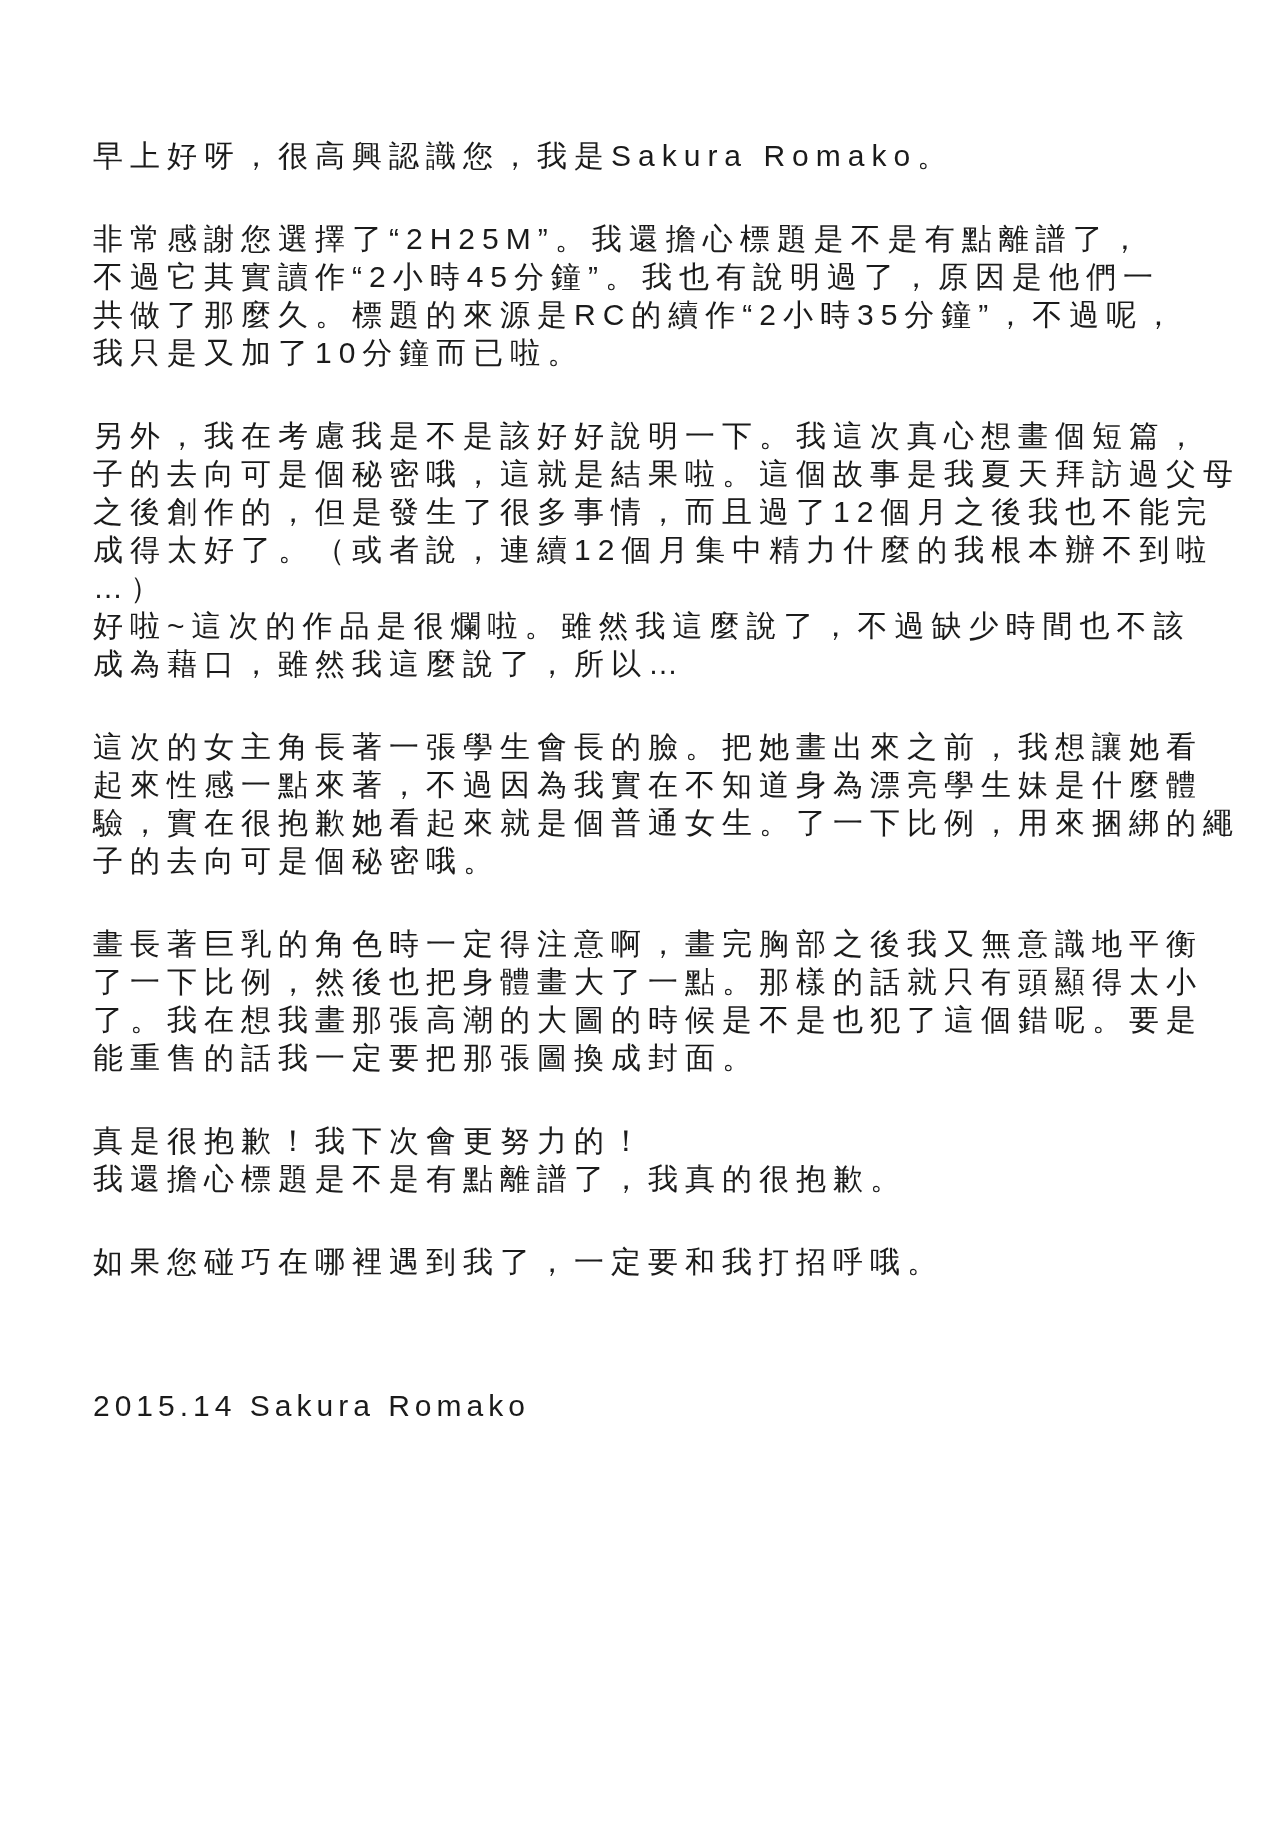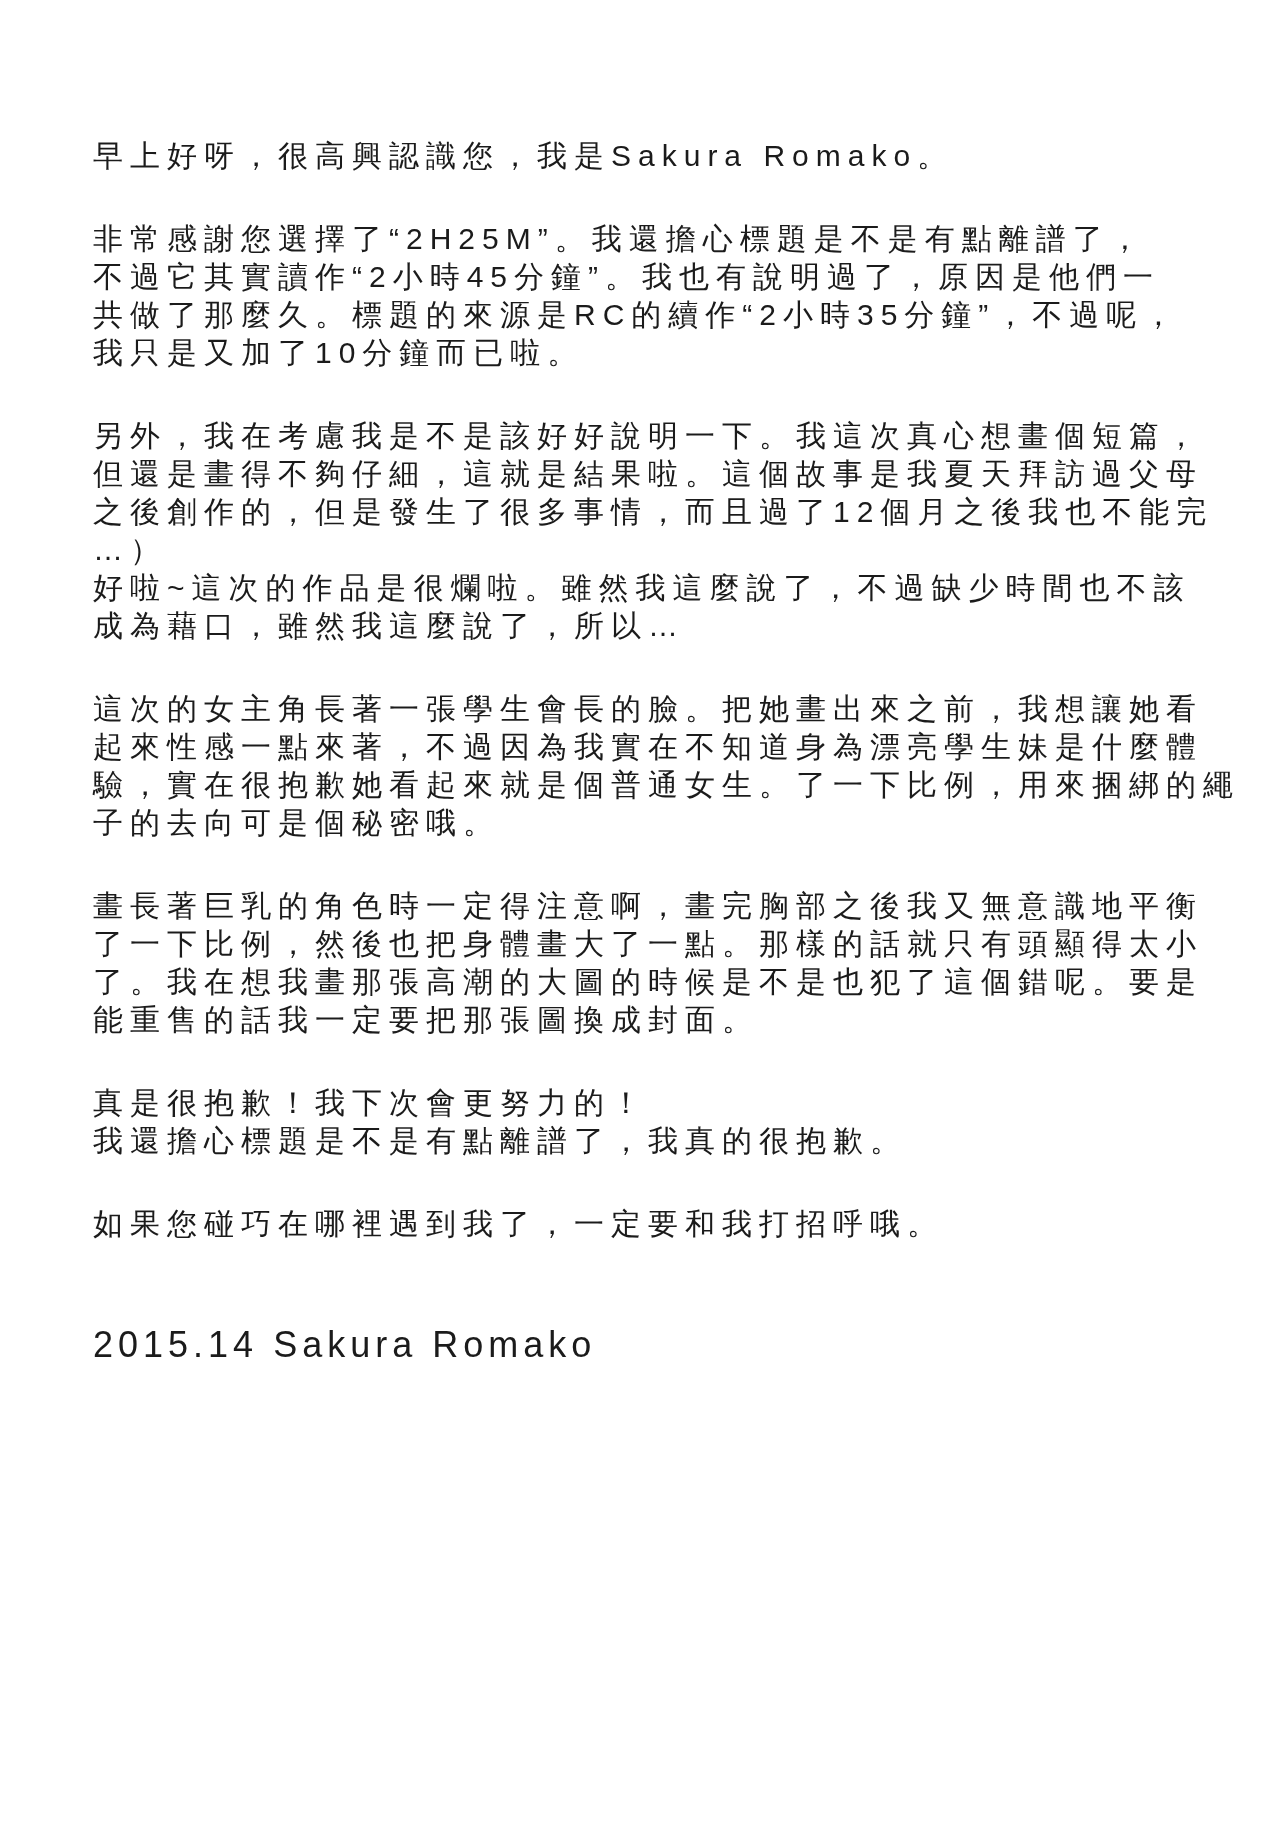--- a/index.html
+++ b/index.html
@@ -25,22 +25,22 @@
   }
   .line {
     font-size: 30px;
     line-height: 38px;
     letter-spacing: 7px;
     font-weight: 500;
     color: #1b1b1b;
     white-space: nowrap;
   }
   .signature {
-    margin-top: 83px;
-    font-size: 36px;
+    margin-top: 106px;
+    font-size: 30px;
     line-height: 38px;
     letter-spacing: 5px;
     font-weight: 500;
     color: #1b1b1b;
   }
 </style>
 </head>
 <body>
 
 <div class="page">
@@ -49,22 +49,23 @@
         <div class="line">早上好呀，很高興認識您，我是Sakura Romako。</div>
       </div>
       <div class="para">
         <div class="line">非常感謝您選擇了“2H25M”。我還擔心標題是不是有點離譜了，</div>
         <div class="line">不過它其實讀作“2小時45分鐘”。我也有說明過了，原因是他們一</div>
         <div class="line">共做了那麼久。標題的來源是RC的續作“2小時35分鐘”，不過呢，</div>
         <div class="line">我只是又加了10分鐘而已啦。</div>
       </div>
       <div class="para">
         <div class="line">另外，我在考慮我是不是該好好說明一下。我這次真心想畫個短篇，</div>
-        <div class="line">但還是畫得不夠仔細，這就是結果啦。這個故事是我夏天拜訪過父母</div>
+        <div class="line">子的去向可是個秘密哦，這就是結果啦。這個故事是我夏天拜訪過父母</div>
         <div class="line">之後創作的，但是發生了很多事情，而且過了12個月之後我也不能完</div>
+        <div class="line">成得太好了。（或者說，連續12個月集中精力什麼的我根本辦不到啦</div>
         <div class="line">…）</div>
         <div class="line">好啦~這次的作品是很爛啦。雖然我這麼說了，不過缺少時間也不該</div>
         <div class="line">成為藉口，雖然我這麼說了，所以…</div>
       </div>
       <div class="para">
         <div class="line">這次的女主角長著一張學生會長的臉。把她畫出來之前，我想讓她看</div>
         <div class="line">起來性感一點來著，不過因為我實在不知道身為漂亮學生妹是什麼體</div>
         <div class="line">驗，實在很抱歉她看起來就是個普通女生。了一下比例，用來捆綁的繩</div>
         <div class="line">子的去向可是個秘密哦。</div>
       </div>

